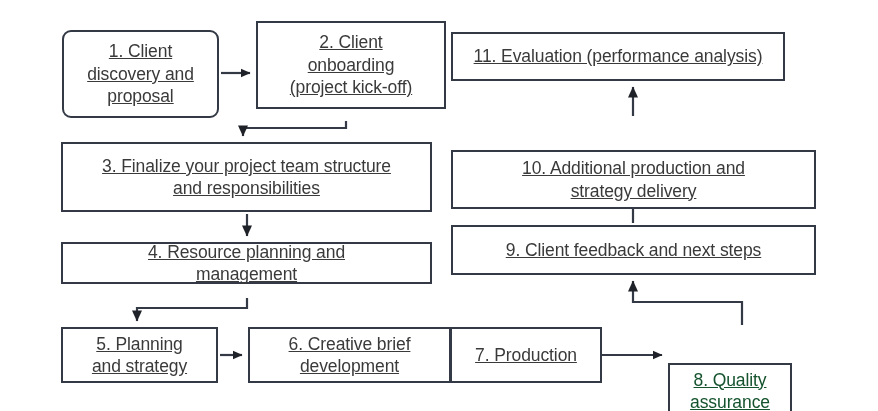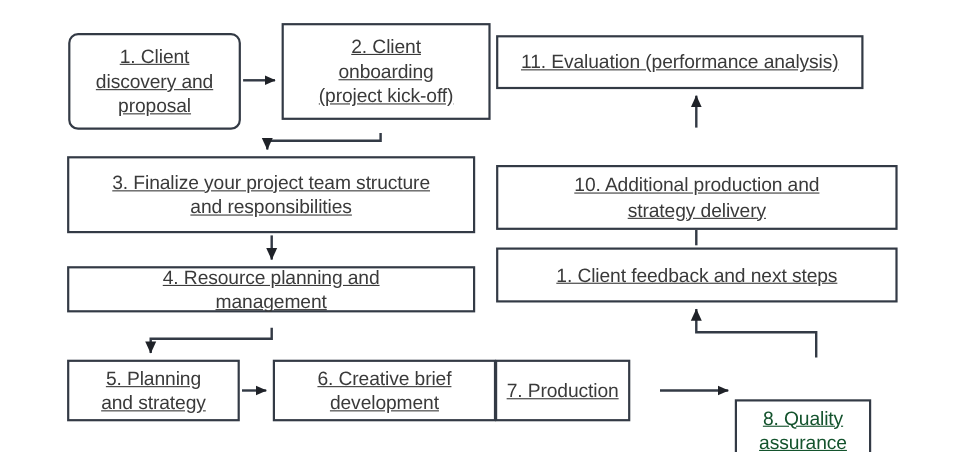--- a/index.html
+++ b/index.html
@@ -100,29 +100,29 @@
 management</span>
       </div>
       <div class="node" style="left: 61px; top: 327px; width: 157px; height: 56px; border-color: rgb(51, 58, 69); color: rgb(58, 58, 58);">
         <span class="node-label">5. Planning
 and strategy</span>
       </div>
       <div class="node" style="left: 248px; top: 327px; width: 203px; height: 56px; border-color: rgb(51, 58, 69); color: rgb(58, 58, 58);">
         <span class="node-label">6. Creative brief
 development</span>
       </div>
-      <div class="node" style="left: 450px; top: 327px; width: 123px; height: 56px; border-color: rgb(51, 58, 69); color: rgb(58, 58, 58);">
+      <div class="node" style="left: 450px; top: 327px; width: 152px; height: 56px; border-color: rgb(51, 58, 69); color: rgb(58, 58, 58);">
         <span class="node-label">7. Production</span>
       </div>
       <div class="node" style="left: 668px; top: 327px; width: 124px; height: 56px; border-color: rgb(51, 58, 69); color: #14532d; margin-top: 36px;">
         <span class="node-label">8. Quality
 assurance</span>
       </div>
       <div class="node" style="left: 451px; top: 225px; width: 365px; height: 50px; border-color: rgb(51, 58, 69); color: rgb(58, 58, 58);">
-        <span class="node-label">1. Client feedback and next steps</span>
+        <span class="node-label">9. Client feedback and next steps</span>
       </div>
       <div class="node" style="left: 451px; top: 118px; width: 365px; height: 59px; border-color: rgb(51, 58, 69); color: rgb(58, 58, 58); margin-top: 32px;">
         <span class="node-label">10. Additional production and
 strategy delivery</span>
       </div>
       <div class="node" style="left: 451px; top: 32px; width: 334px; height: 49px; border-color: rgb(51, 58, 69); color: rgb(58, 58, 58);">
         <span class="node-label">11. Evaluation (performance analysis)</span>
       </div>
     </div>
 

